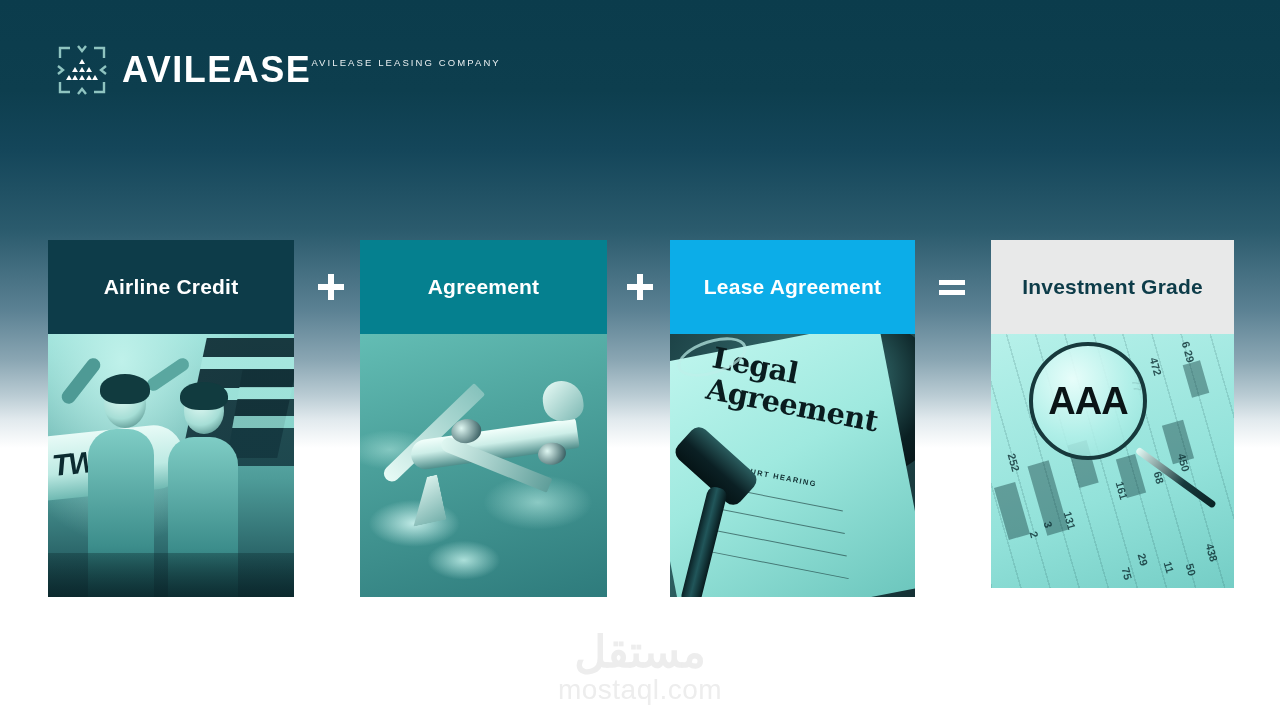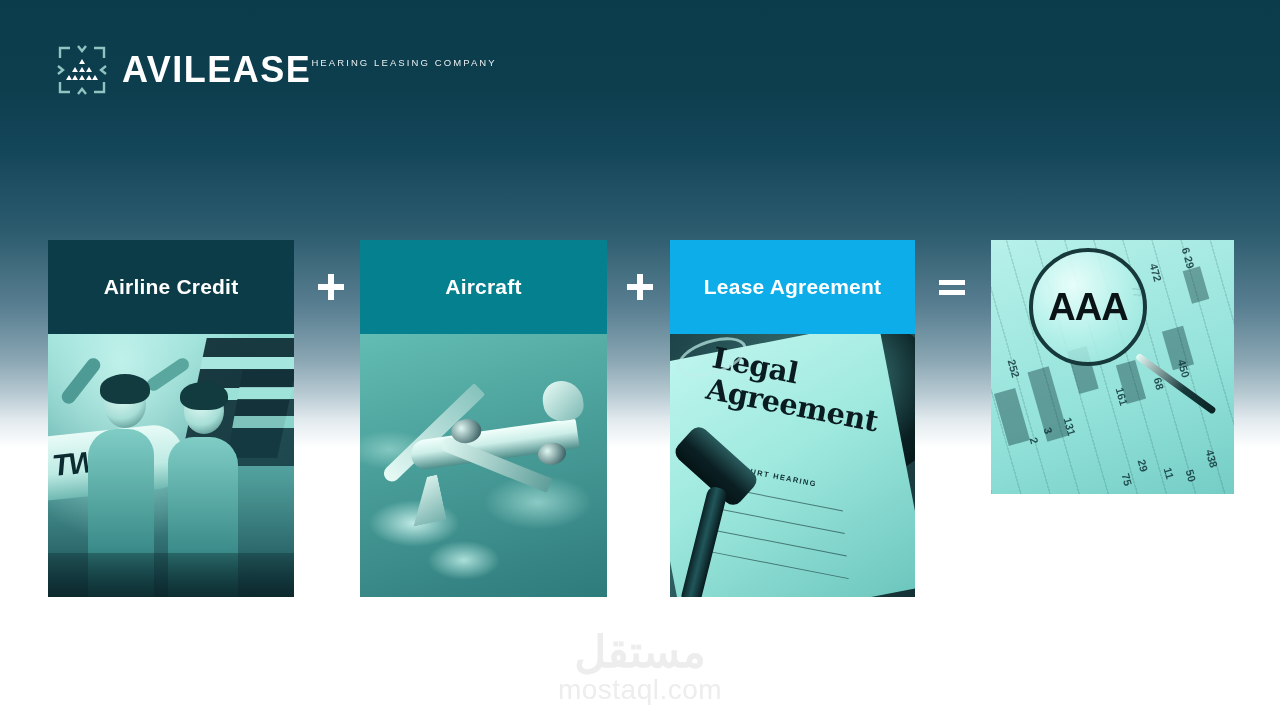--- a/index.html
+++ b/index.html
@@ -294,21 +294,21 @@
           <polygon points="15,33 18,38 12,38"></polygon>
           <polygon points="21,33 24,38 18,38"></polygon>
           <polygon points="28,33 31,38 25,38"></polygon>
           <polygon points="35,33 38,38 32,38"></polygon>
           <polygon points="41,33 44,38 38,38"></polygon>
         </g>
       </svg>
     </div>
     <div class="logo-text">
       <div class="logo-word">AVILEASE</div>
-      <div class="logo-tag">HEARING LEASING COMPANY</div>
+      <div class="logo-tag">AVILEASE LEASING COMPANY</div>
     </div>
   </div>
 
 
   <div class="row">
 
     <div class="card" id="card1">
       <div class="card-head">
         <span>Airline Credit</span>
       </div>
@@ -331,21 +331,21 @@
         </div>
       </div>
     </div>
 
     <div class="op" id="op1">
       <div class="op-plus"></div>
     </div>
 
     <div class="card" id="card2">
       <div class="card-head">
-        <span>Aircraft</span>
+        <span>Agreement</span>
       </div>
       <div class="card-img">
         <div class="photo p2">
           <div class="clouds"></div>
           <div class="plane">
             <div class="wing1"></div>
             <div class="fus"></div>
             <div class="nose"></div>
             <div class="wing2"></div>
             <div class="tailf"></div>
@@ -380,20 +380,23 @@
           <div class="gavel-handle"></div>
         </div>
       </div>
     </div>
 
     <div class="op" id="op3">
       <div class="op-eq"></div>
     </div>
 
     <div class="card" id="card4">
+      <div class="card-head">
+        <span>Investment Grade</span>
+      </div>
       <div class="card-img">
         <div class="photo p4">
           <div class="sheet"></div>
           <div class="bar b1"></div>
             <div class="bar b2"></div>
             <div class="bar b3"></div>
           <div class="bar b4"></div>
             <div class="bar b5"></div>
             <div class="bar b6"></div>
           <div class="num" style="left:200px; top:6px;">6 29</div>

